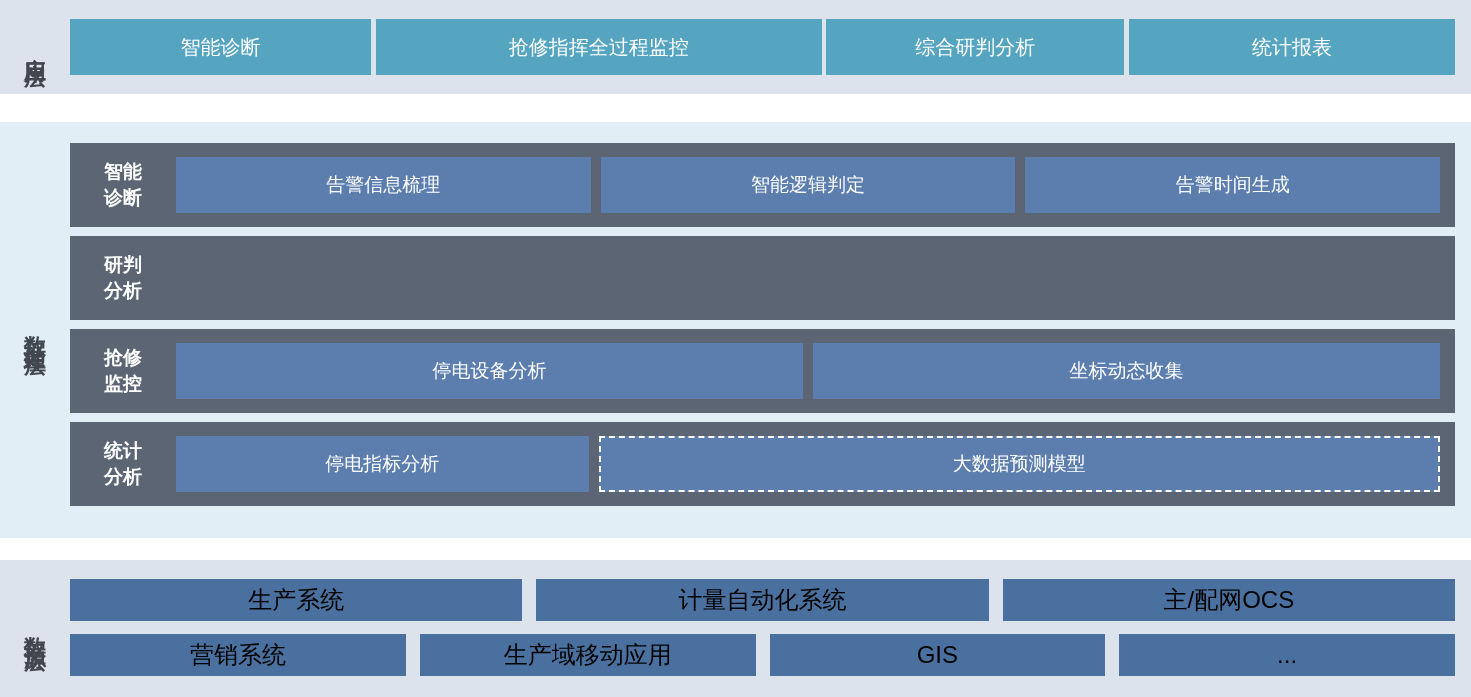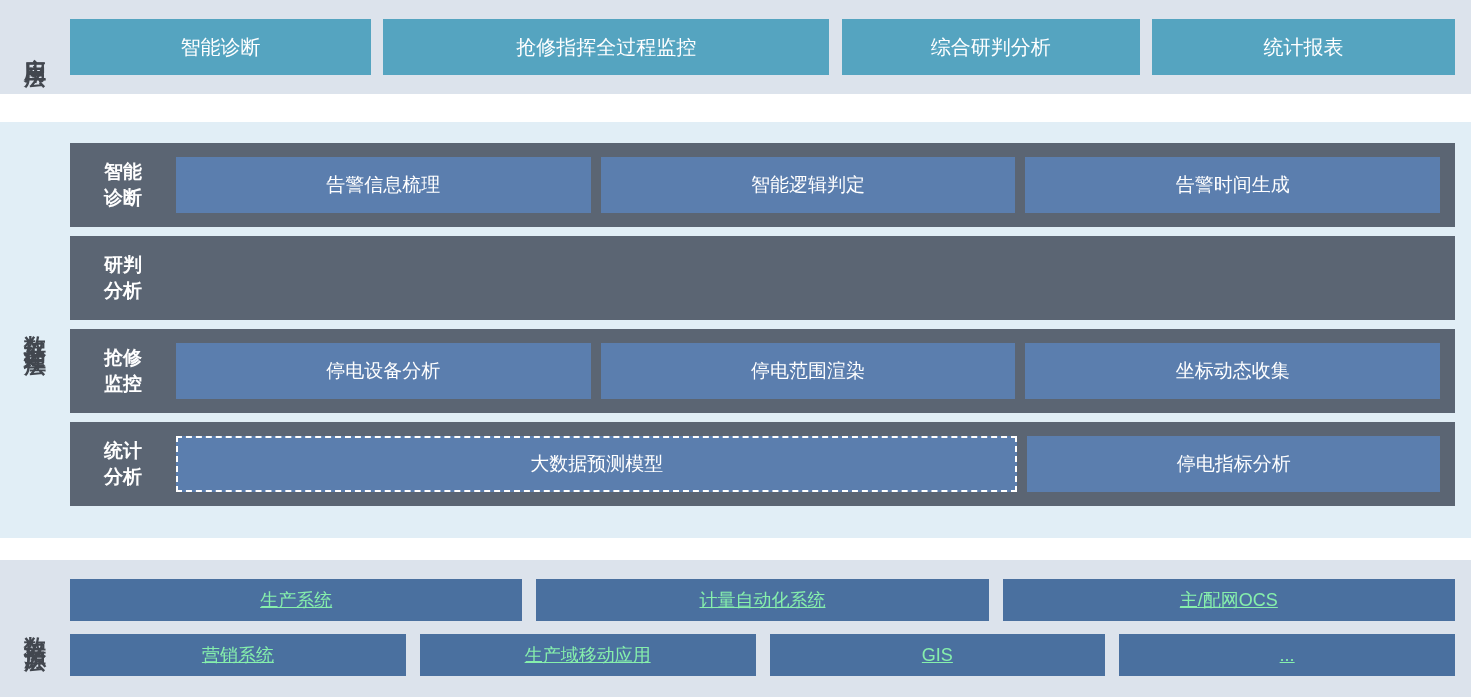--- a/index.html
+++ b/index.html
@@ -21,42 +21,42 @@
 
   .content { flex: 1; margin-right: 16px; }
 
   
   .app-buttons { display: flex; justify-content: space-between; padding: 19px 0; border-radius: 21px; }
   .app-btn {
     height: 56px; background: #55a4c0; color: #ffffff; font-size: 20px;
     display: flex; align-items: center; justify-content: center;
   }
   .app-btn.w1 { width: 301px; } .app-btn.w2 { width: 298px; }
-  .app-btn.w3 { width: 446px; } .app-btn.w4 { width: 303px; }
+  .app-btn.w3 { width: 446px; } .app-btn.w4 { width: 326px; }
 
   
   .prows { display: flex; flex-direction: column; gap: 9px; padding-top: 21px; }
   .prow { height: 84px; background: #5b6573; display: flex; align-items: center; }
   .prow-label {
     flex: 0 0 106px; text-align: center; color: #ffffff; font-weight: bold;
     font-size: 19px; line-height: 1.35; white-space: pre-line;
   }
   .pboxes { flex: 1; display: flex; gap: 10px; padding-right: 15px; }
   .pbox {
     height: 56px; background: #5b7eae; color: #ffffff; font-size: 19px;
     display: flex; align-items: center; justify-content: center; flex: 1;
   }
   .pbox.wide { flex: 2.03; border: 2px dashed #ffffff; }
 
   
   .srows { display: flex; flex-direction: column; gap: 13px; padding-top: 19px; }
   .srow { display: flex; gap: 14px; }
   .sbox {
-    height: 42px; background: #4a709f; color: #86efac; font-size: 18px;
-    display: flex; align-items: center; justify-content: center; flex: 1; text-decoration: underline;
+    height: 42px; background: #4a709f; color: #000000; font-size: 24px;
+    display: flex; align-items: center; justify-content: center; flex: 1;
   }
 </style>
 </head>
 <body>
 
 <div class="canvas">
 
   <section class="layer layer-app">
     <div class="rail">
       <span class="v-label">应用层</span>
@@ -88,31 +88,30 @@
       <div class="prow">
         <div class="prow-label">研判
 分析</div>
       </div>
 
       <div class="prow">
         <div class="prow-label">抢修
 监控</div>
         <div class="pboxes">
           <div class="pbox">停电设备分析</div>
-          <div class="pbox">停电范围渲染</div>
           <div class="pbox">坐标动态收集</div>
         </div>
       </div>
 
       <div class="prow">
         <div class="prow-label">统计
 分析</div>
         <div class="pboxes">
+          <div class="pbox">停电指标分析</div>
           <div class="pbox wide">大数据预测模型</div>
-          <div class="pbox">停电指标分析</div>
         </div>
       </div>
 
     </div>
   </section>
 
   <section class="layer layer-source">
     <div class="rail">
       <span class="v-label">数据源层</span>
     </div>

